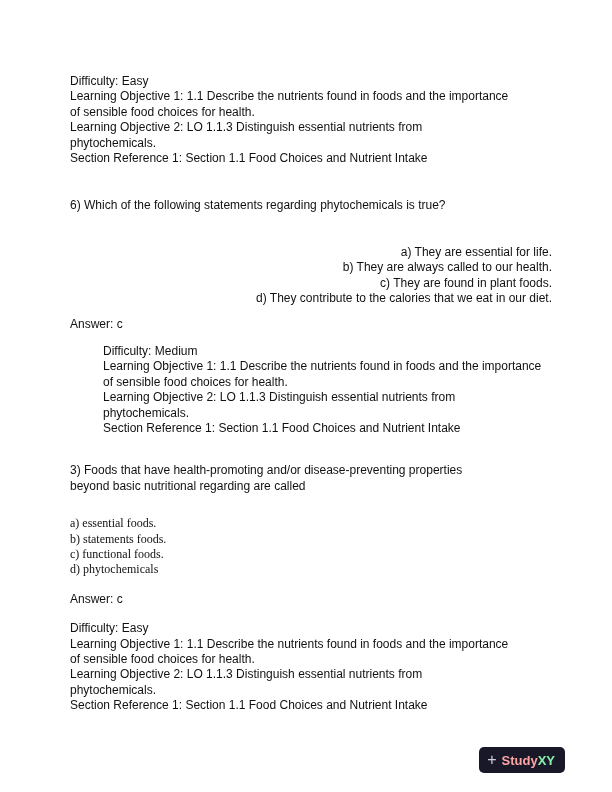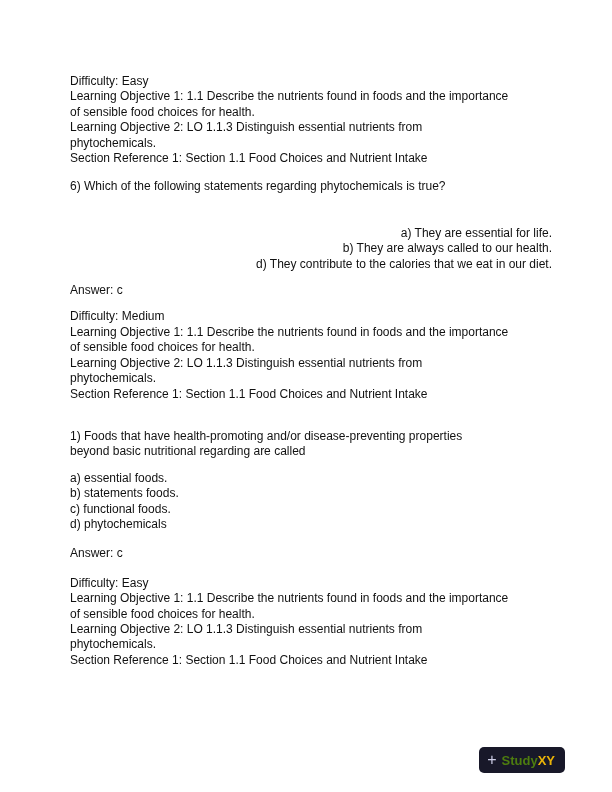--- a/index.html
+++ b/index.html
@@ -20,26 +20,26 @@
   }
   .content {
     position: absolute;
     left: 70px;
     top: 74px;
     width: 482px;
   }
   .line {
     white-space: nowrap;
   }
-  .block-q6-question   { margin-top: 13px; }
+  .block-q6-question   { margin-top: 32px; }
   .block-q6-options    { margin-top: 31px; text-align: right; }
   .block-q6-answer     { margin-top: 11px; }
-  .block-q6-meta       { margin-top: 11px; }
+  .block-q6-meta       { margin-top: 11px; margin-left: 33px; }
   .block-q7-question   { margin-top: 27px; }
-  .block-q7-options    { margin-top: 11px; }
+  .block-q7-options    { margin-top: 22px; font-family: Liberation Serif, serif; }
   .block-q7-answer     { margin-top: 14px; }
   .block-q7-meta       { margin-top: 14px; }
 
   .logo {
     position: absolute;
     top: 747px;
     right: 47px;
     height: 26px;
     background: #181829;
     border-radius: 5px;
@@ -52,22 +52,22 @@
     font-size: 16px;
     font-weight: 300;
     line-height: 1;
     margin-right: 5px;
   }
   .logo-brand {
     font-size: 13px;
     font-weight: bold;
     line-height: 1;
   }
-  .logo-study { color: #4d7c0f; }
-  .logo-xy    { color: #eab308; }
+  .logo-study { color: #fca5a5; }
+  .logo-xy    { color: #86efac; }
 </style>
 </head>
 <body>
 
 <div class="page">
   <div class="content">
 
     <div class="block">
       <div class="line">Difficulty: Easy</div>
       <div class="line">Learning Objective 1: 1.1 Describe the nutrients found in foods and the importance</div>
@@ -77,38 +77,39 @@
       <div class="line">Section Reference 1: Section 1.1 Food Choices and Nutrient Intake</div>
     </div>
 
     <div class="block block-q6-question">
       <div class="line">6) Which of the following statements regarding phytochemicals is true?</div>
     </div>
 
     <div class="block block-q6-options">
       <div class="line">a) They are essential for life.</div>
       <div class="line">b) They are always called to our health.</div>
+      <div class="line">c) They are found in plant foods.</div>
       <div class="line">d) They contribute to the calories that we eat in our diet.</div>
     </div>
 
     <div class="block block-q6-answer">
       <div class="line">Answer: c</div>
     </div>
 
     <div class="block block-q6-meta">
       <div class="line">Difficulty: Medium</div>
       <div class="line">Learning Objective 1: 1.1 Describe the nutrients found in foods and the importance</div>
       <div class="line">of sensible food choices for health.</div>
       <div class="line">Learning Objective 2: LO 1.1.3 Distinguish essential nutrients from</div>
       <div class="line">phytochemicals.</div>
       <div class="line">Section Reference 1: Section 1.1 Food Choices and Nutrient Intake</div>
     </div>
 
     <div class="block block-q7-question">
-      <div class="line">1) Foods that have health-promoting and/or disease-preventing properties</div>
+      <div class="line">3) Foods that have health-promoting and/or disease-preventing properties</div>
       <div class="line">beyond basic nutritional regarding are called</div>
     </div>
 
     <div class="block block-q7-options">
       <div class="line">a) essential foods.</div>
       <div class="line">b) statements foods.</div>
       <div class="line">c) functional foods.</div>
       <div class="line">d) phytochemicals</div>
     </div>
 

